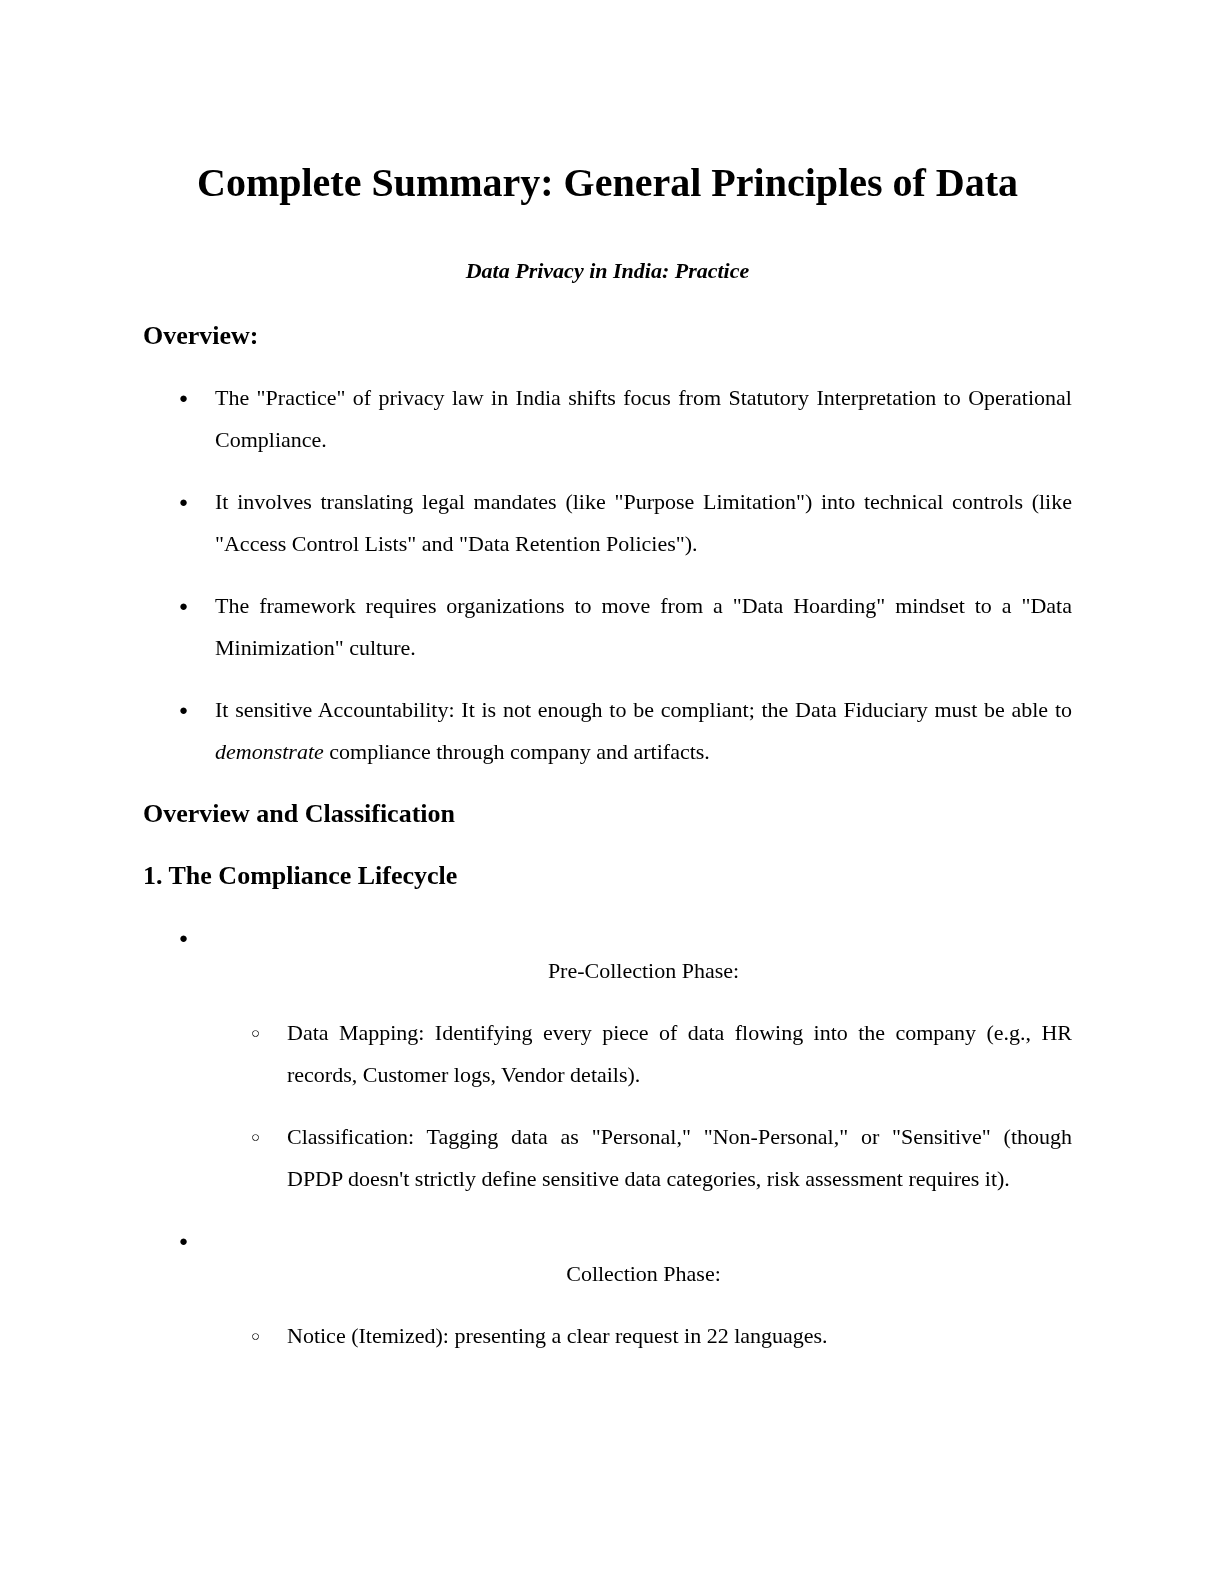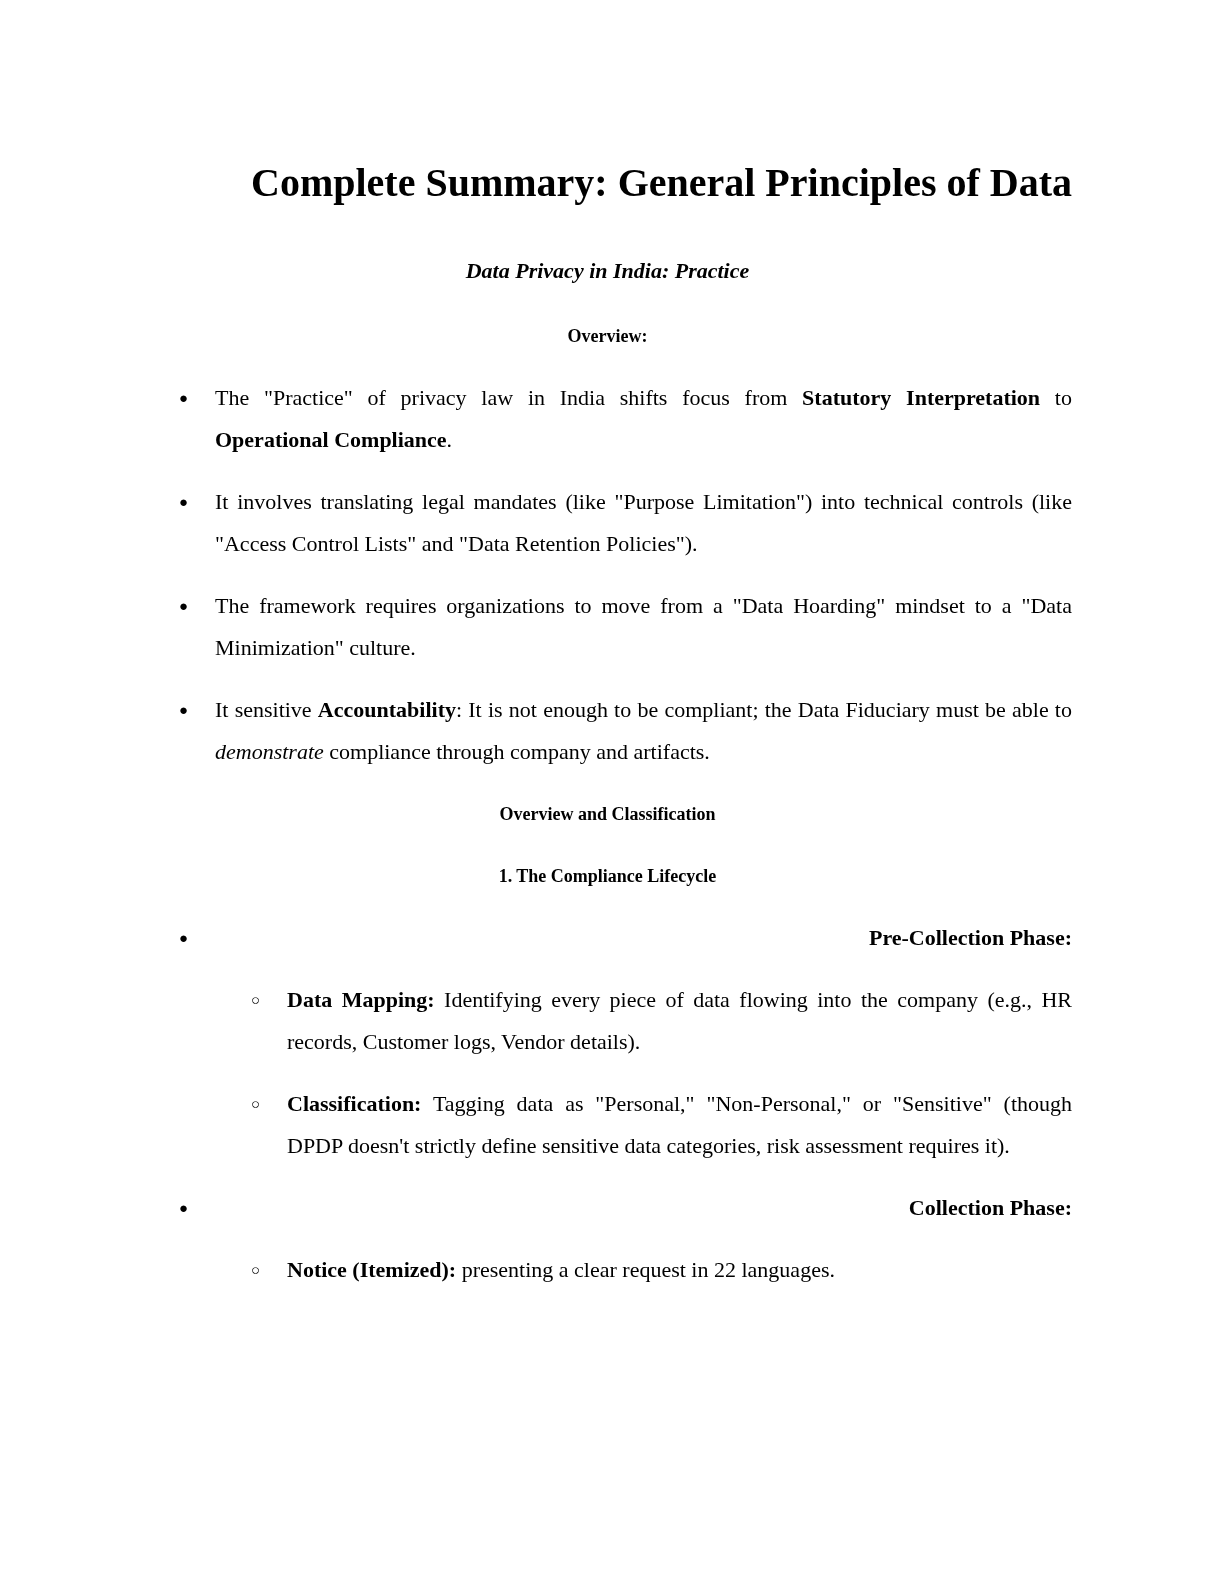--- a/index.html
+++ b/index.html
@@ -18,55 +18,55 @@
     padding: 150px 152px 0 143px;
     overflow: hidden;
   }
   .title {
     font-size: 40px;
     font-weight: 700;
     text-align: center;
     line-height: 66px;
     margin: 0 0 38px 0;
   }
-  .title .tline { display: block; text-align: right; }
+  .title .tline { display: block; }
   .subtitle {
     font-size: 22px;
     font-weight: 700;
     font-style: italic;
     text-align: center;
     line-height: 34px;
     margin: 0 0 27px 0;
   }
   .heading {
-    font-size: 18px;
+    font-size: 26px;
     font-weight: 700;
     line-height: 42px;
     margin: 0 0 20px 0;
-    text-align: center;
+    text-align: left;
   }
   .li {
     display: flex;
     margin: 0 0 20px 0;
   }
   .li.level1 { margin-left: 36px; }
   .li.level2 { margin-left: 108px; }
   .marker {
     flex: 0 0 36px;
     font-size: 15px;
     line-height: 42px;
   }
   .li-text {
     flex: 1 1 auto;
     font-size: 22px;
     line-height: 42px;
     text-align: justify;
   }
-  .li-text.bold-label-only { text-align: right; }
-  b { font-weight: 700; }
+  .li-text.bold-label-only { text-align: center; margin-top: 33px; }
+  b { font-weight: 400; }
   i { font-style: italic; }
 </style>
 </head>
 <body>
 
 <div class="page">
 
   <h1 class="title">
     <span class="tline">Complete Summary: General Principles of Data</span>
   </h1>

